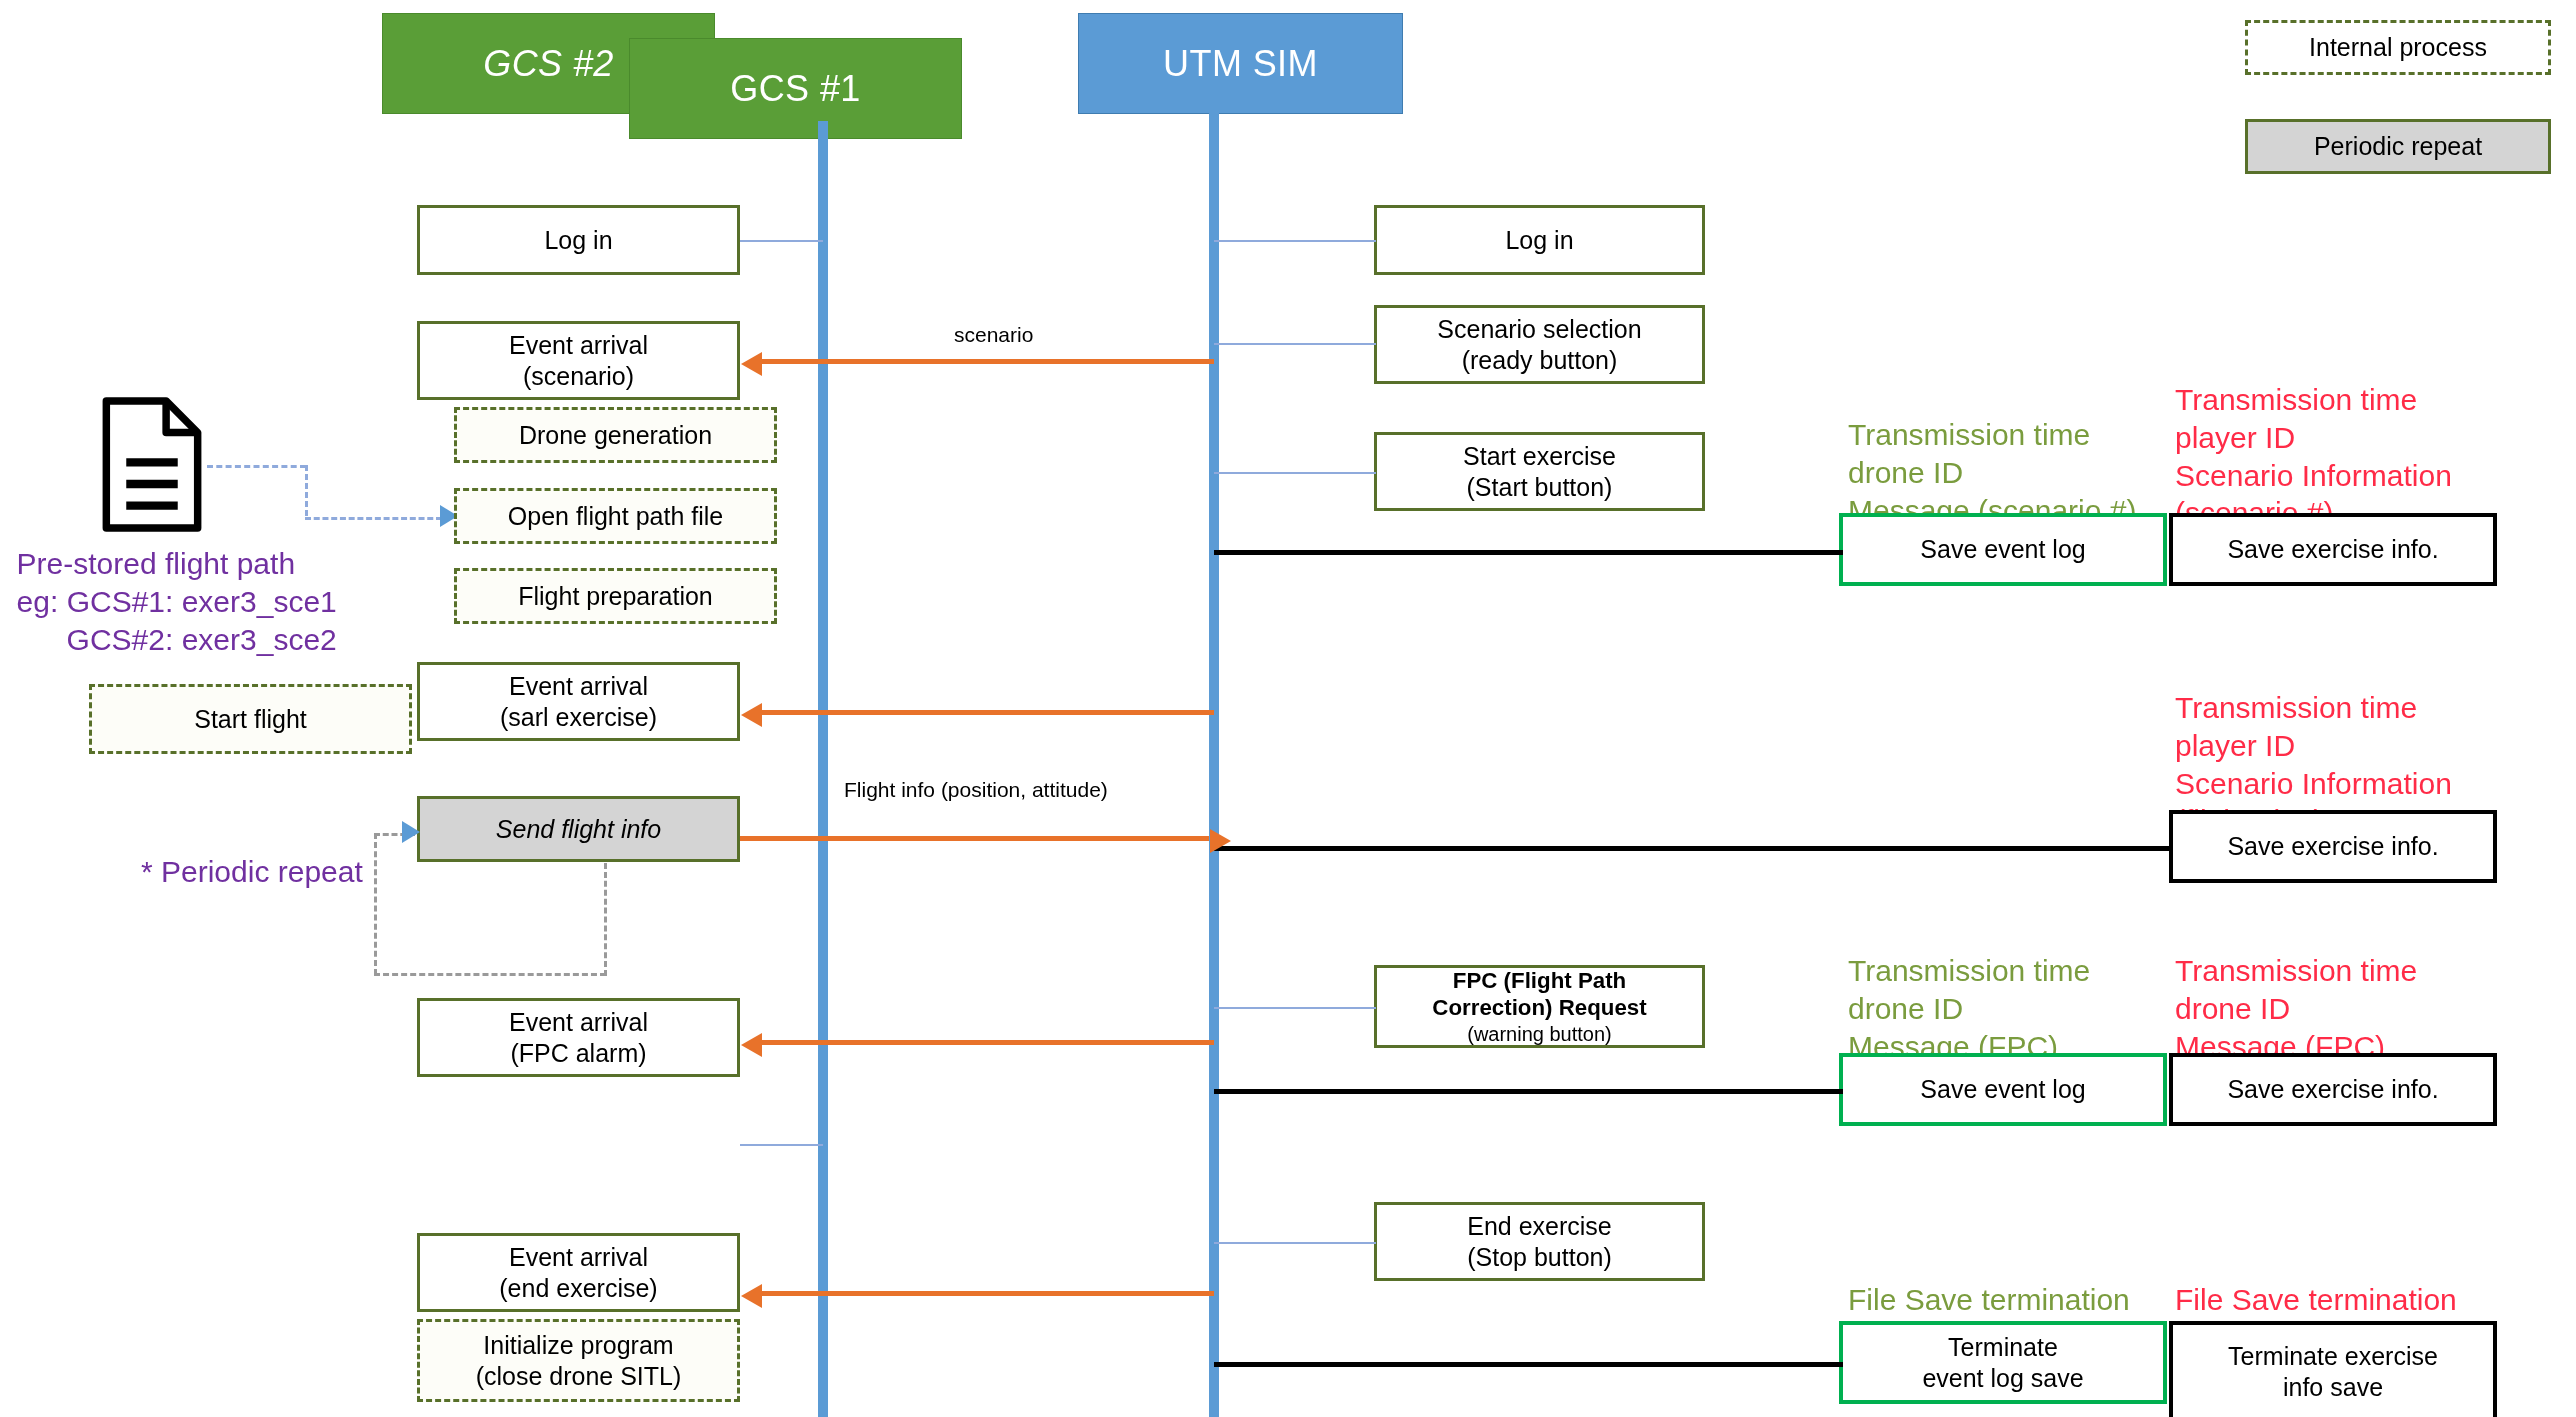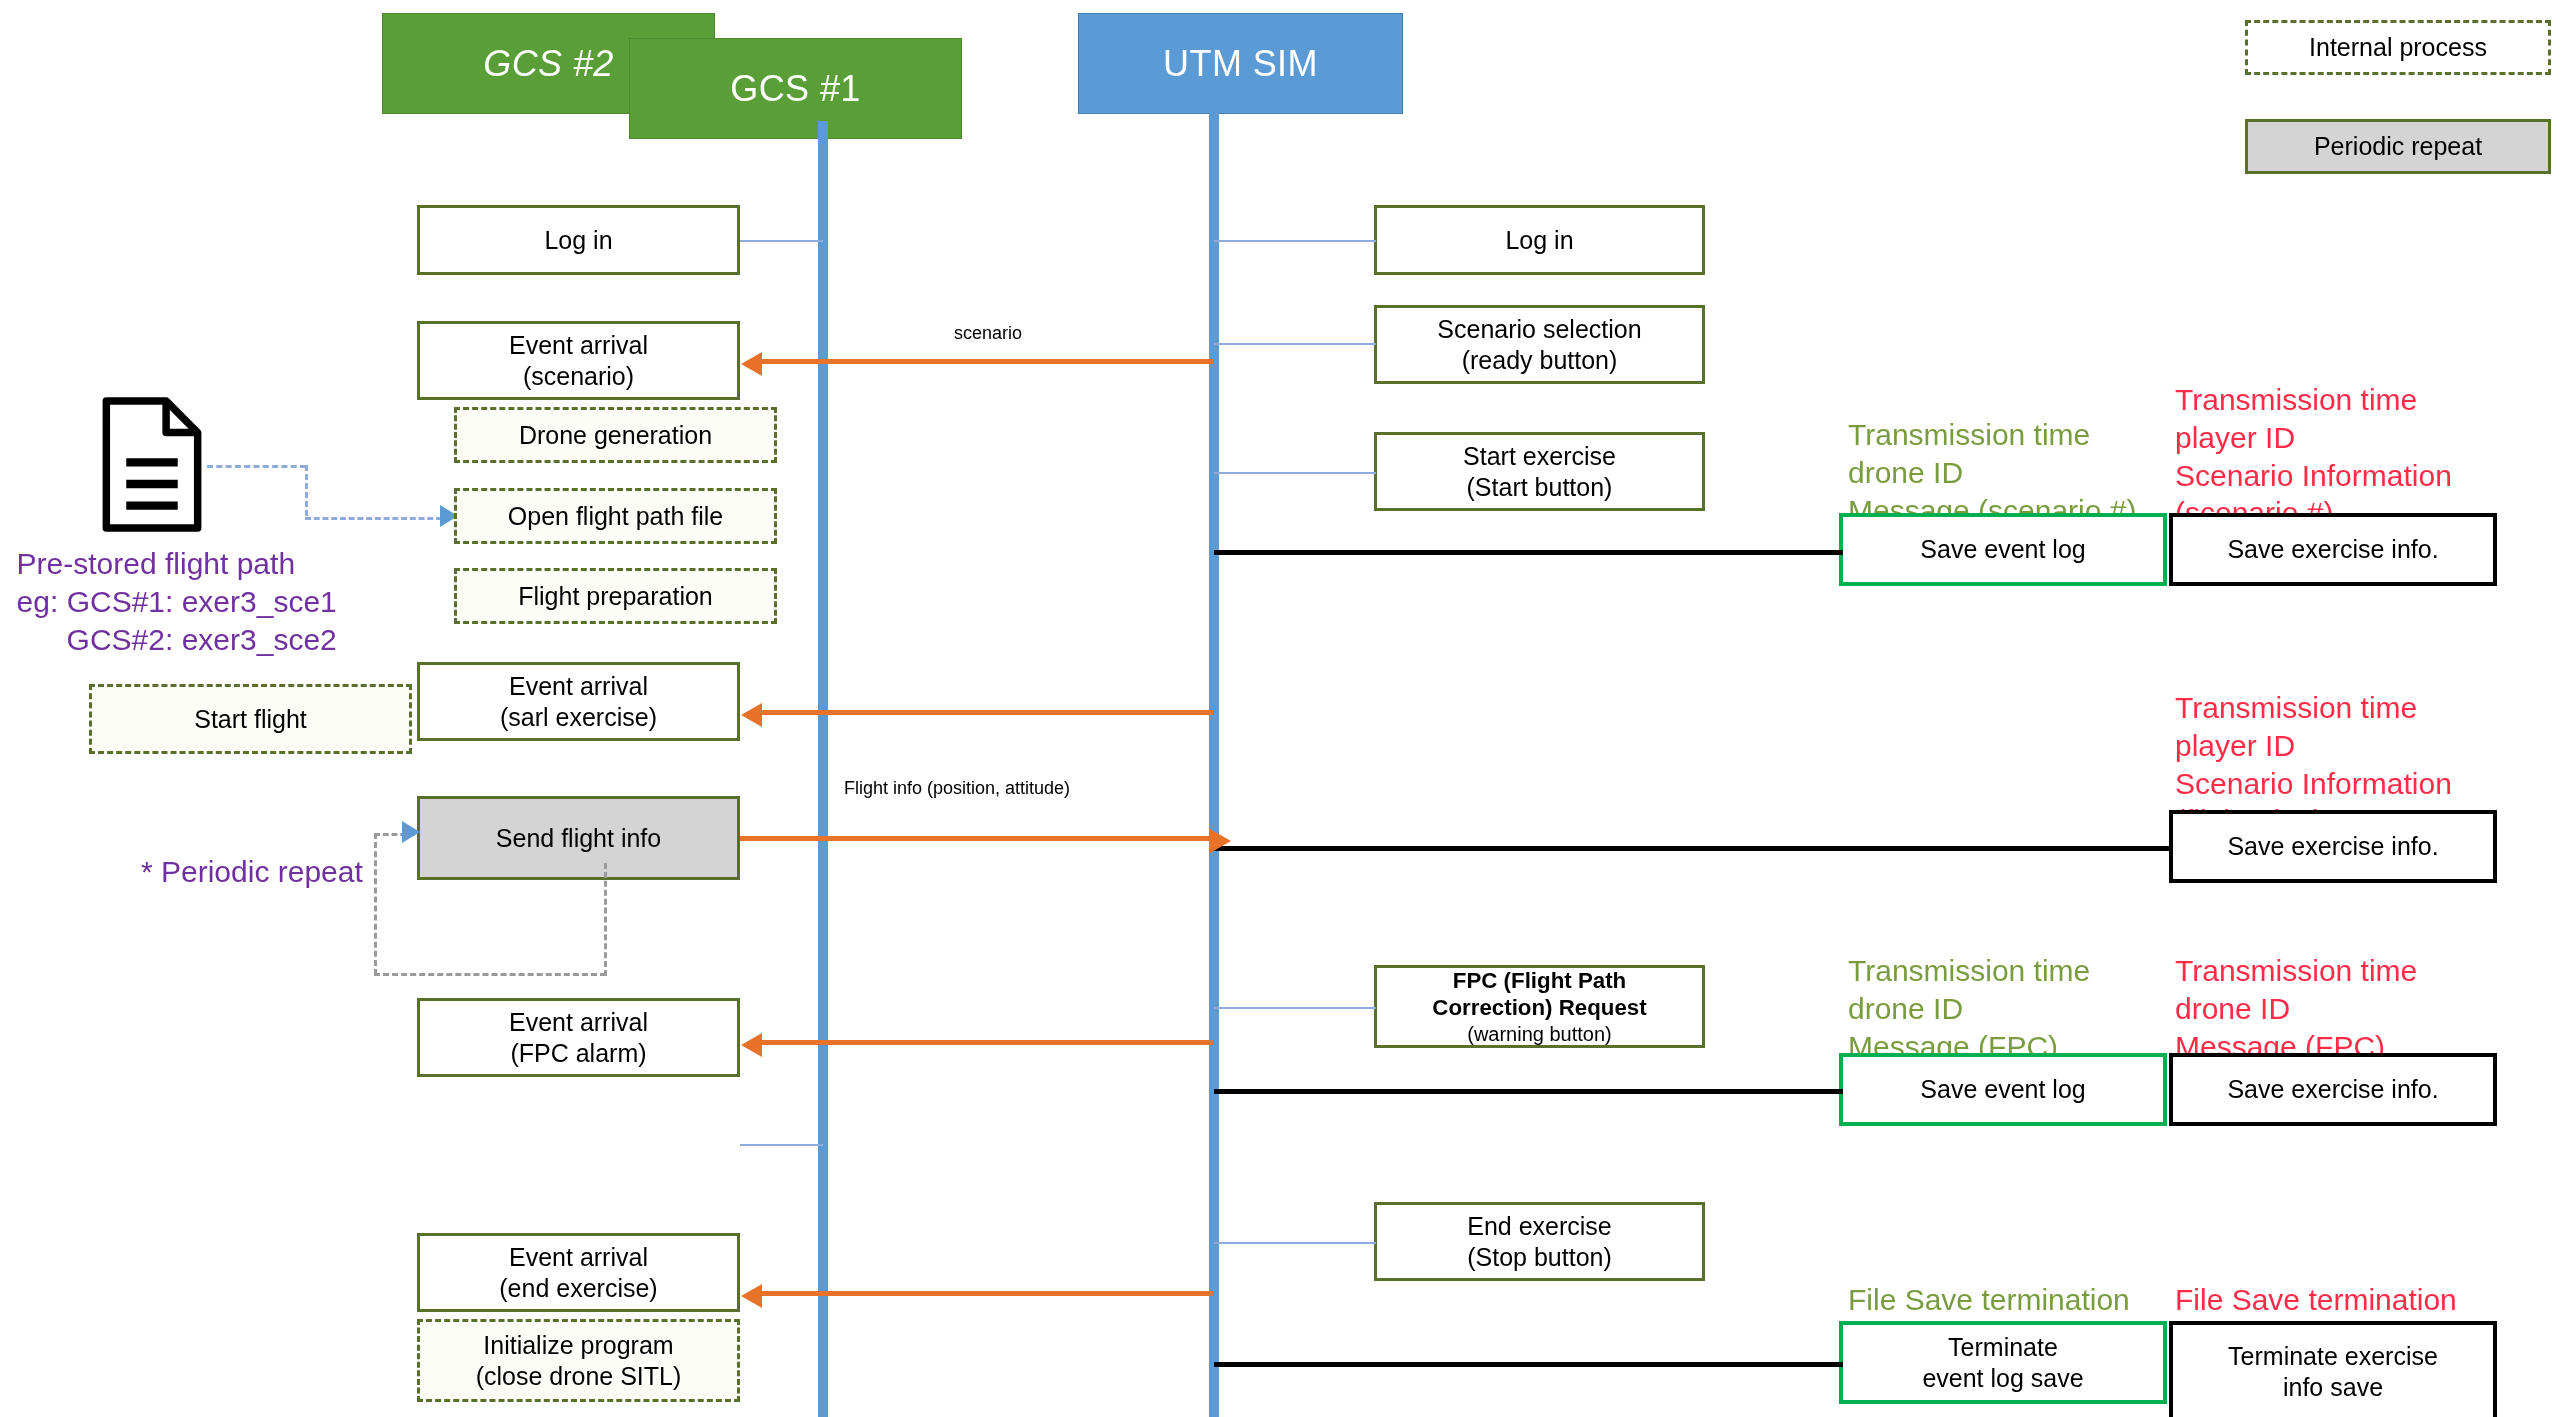--- a/index.html
+++ b/index.html
@@ -38,21 +38,21 @@
 
   .dashline{position:absolute;border-top:3.3px dashed #8faadc;height:0;}
   .dashvline{position:absolute;border-left:3.3px dashed #8faadc;width:0;}
   .dashline.grey{border-top:3.3px dashed #9a9a9a;}
   .dashvline.grey{border-left:3.3px dashed #9a9a9a;}
   .dtri{position:absolute;width:0;height:0;
         border-top:11.6px solid transparent;border-bottom:11.6px solid transparent;
         border-left:18px solid #5b9bd5;}
 
   
-  .lbl{position:absolute;font-size:18px;color:#000000;white-space:nowrap;}
+  .lbl{position:absolute;font-size:21px;color:#000000;white-space:nowrap;}
   .note{position:absolute;font-size:30px;line-height:1.26;white-space:pre;}
   .note.green{color:#7a9c3e;}
   .note.red{color:#ff2b47;}
   .note.purple{color:#7030a0;}
 
   
   .legend-box{position:absolute;box-sizing:border-box;display:flex;align-items:center;
               justify-content:center;font-size:25px;color:#000;}
   .legend-box.dashed{border:3.3px dashed #58702a;background:#ffffff;}
   .legend-box.grey{border:3.3px solid #58702a;background:#d4d4d4;}
@@ -126,21 +126,21 @@
 
   <div class="box solid" style="left:417px;top:662px;width:323px;height:79px;">
     <span>Event arrival</span>
     <span class="l2">(sarl exercise)</span>
   </div>
 
   <div class="box dashed" style="left:89px;top:684px;width:323px;height:70px;">
     <span>Start flight</span>
   </div>
 
-  <div class="box grey" style="left:417px;top:796px;width:323px;height:84px;">
+  <div class="box grey" style="left:417px;top:796px;width:323px;height:66px;font-style:italic;">
     <span>Send flight info</span>
   </div>
 
   <div class="dashvline grey" style="left:374px;top:833px;height:142px;"></div>
   <div class="dashline grey" style="left:374px;top:973px;width:232px;"></div>
   <div class="dashvline grey" style="left:604px;top:863px;height:113px;"></div>
   <div class="dashline grey" style="left:374px;top:833px;width:41px;"></div>
   <div class="dtri" style="left:402px;top:821px;"></div>
   <div class="note purple" style="left:141px;top:853px;">* Periodic repeat</div>
 

